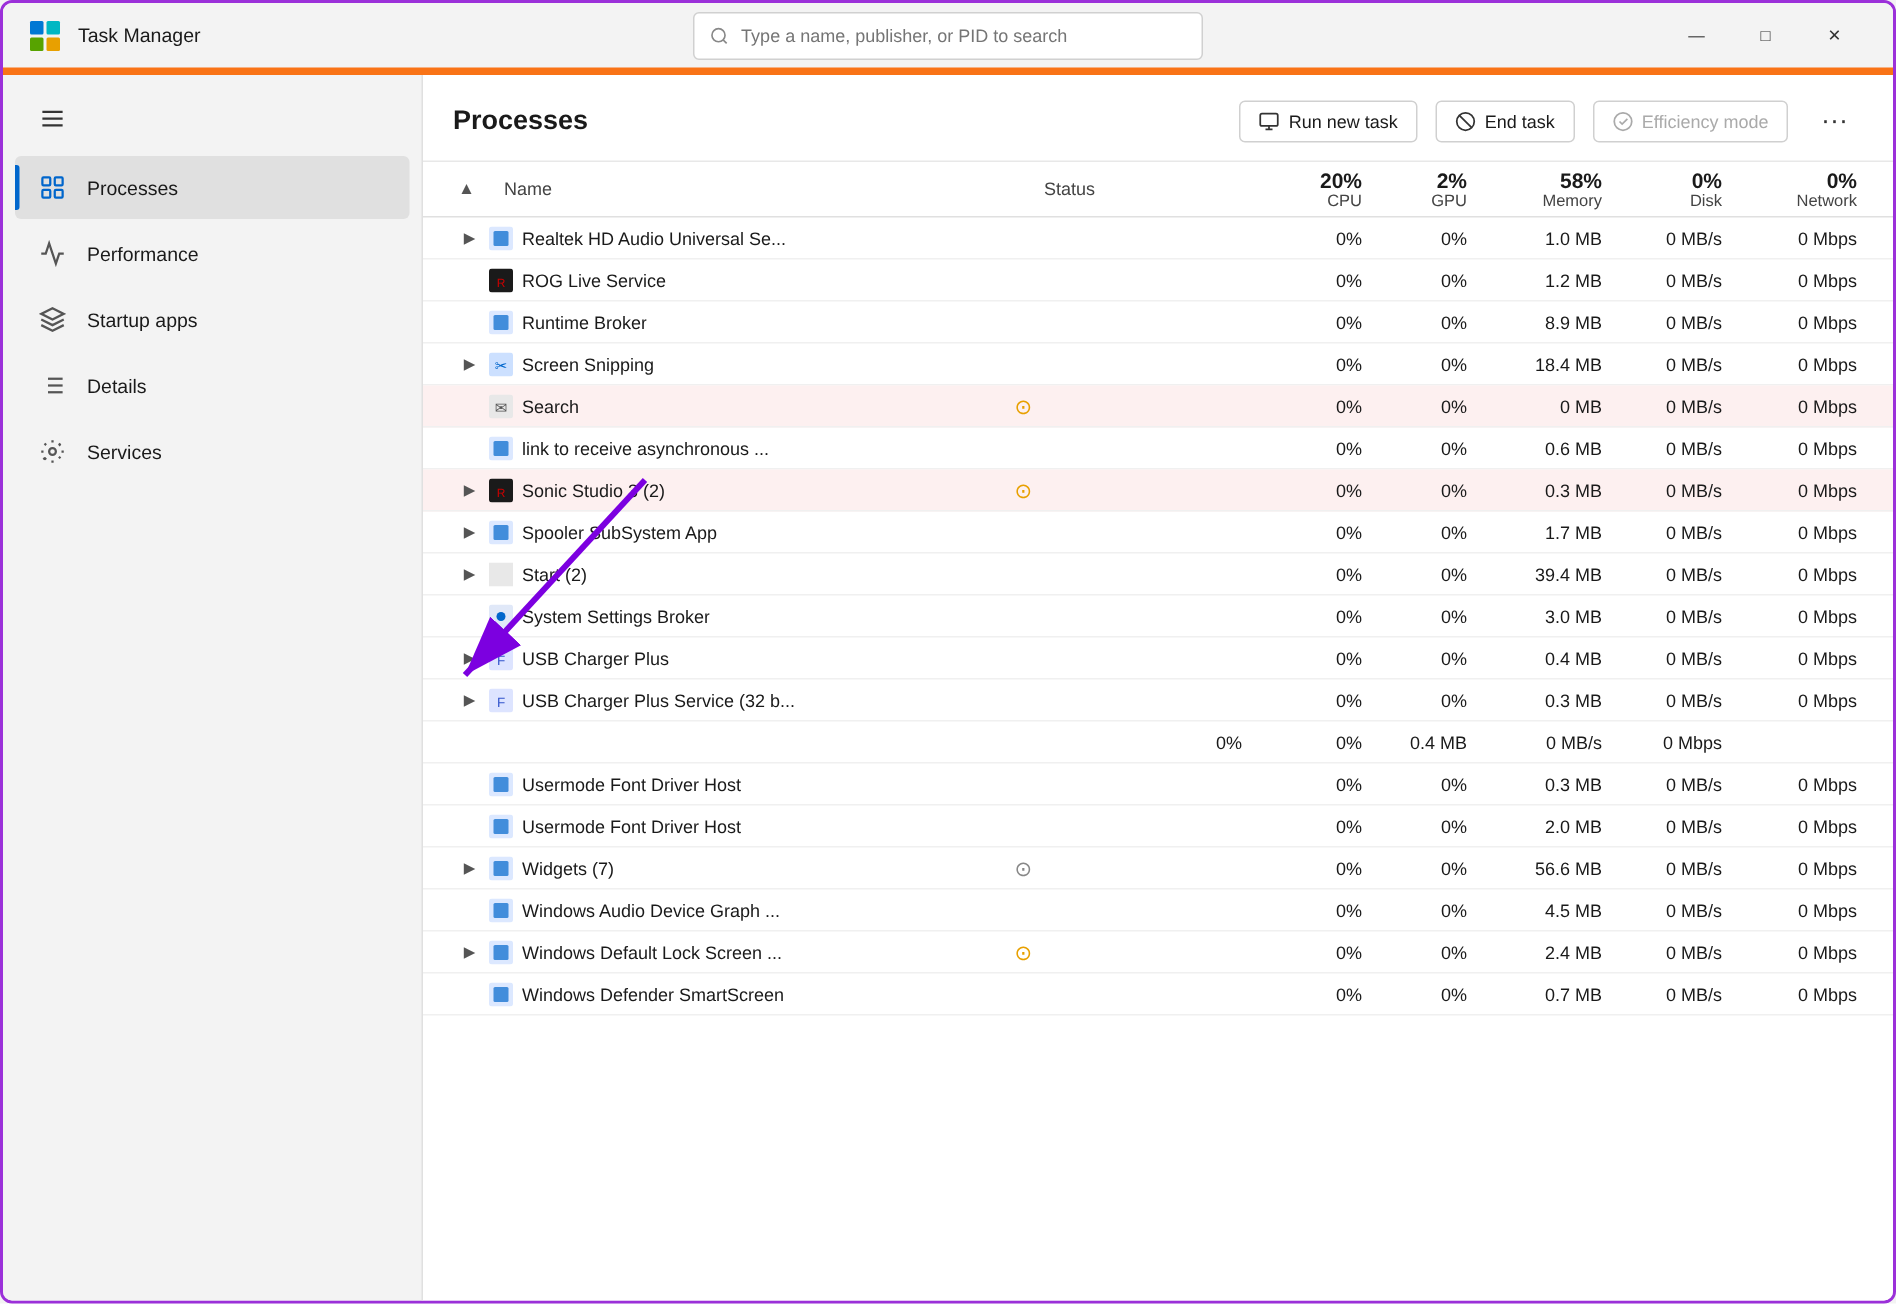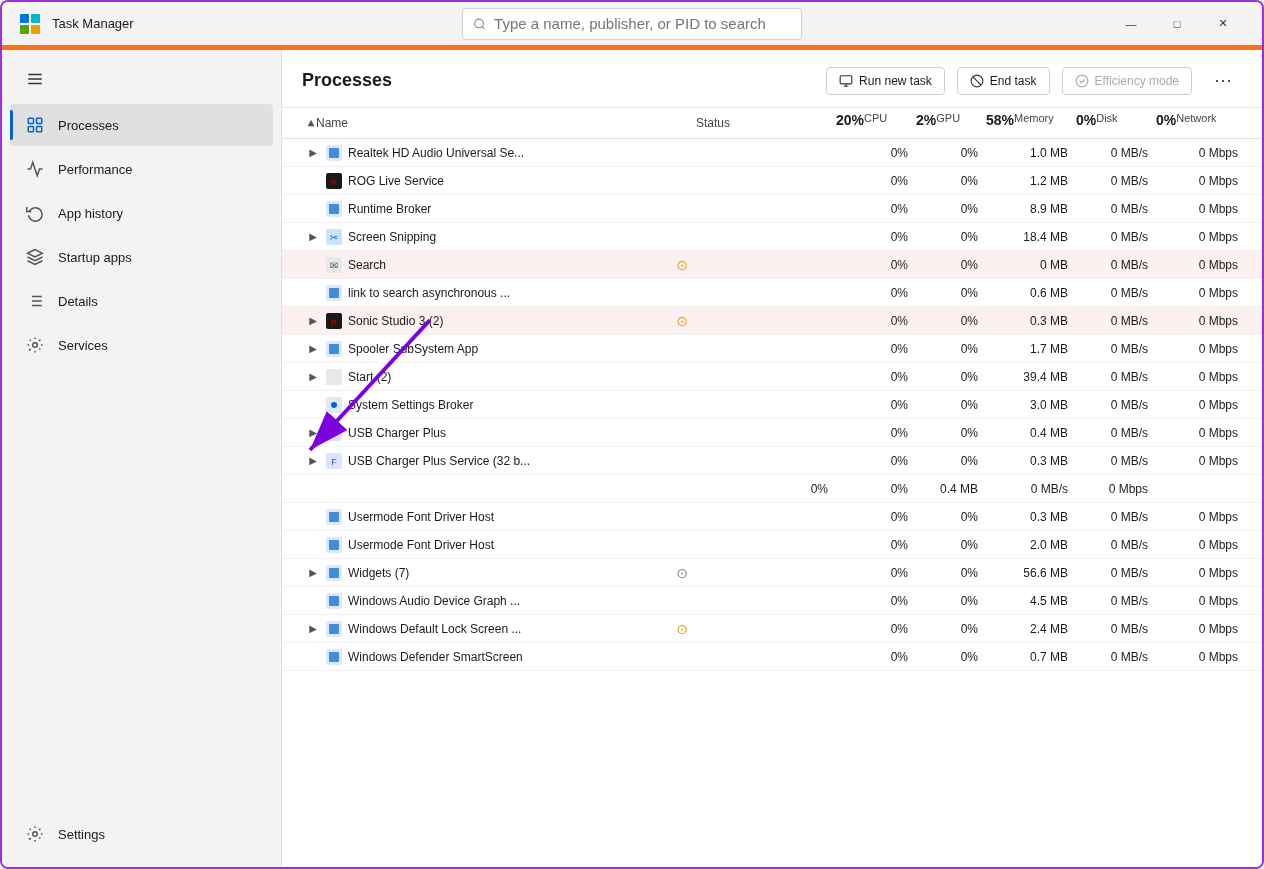--- a/index.html
+++ b/index.html
@@ -51,21 +51,21 @@
       border: 1px solid #d0d0d0;
       border-radius: 4px;
       display: flex;
       align-items: center;
       padding: 0 10px;
       gap: 8px;
     }
     .search-bar input {
       border: none;
       outline: none;
-      font-size: 15px;
+      font-size: 12px;
       color: #000000;
       background: transparent;
       width: 100%;
     }
     .window-controls {
       margin-left: auto;
       display: flex;
       gap: 0;
     }
     .win-btn {
@@ -206,26 +206,27 @@
     }
     .col-sort-btn {
       padding: 8px 4px;
       display: flex;
       align-items: center;
       justify-content: flex-end;
       font-size: 12px;
       color: #444;
       cursor: pointer;
       user-select: none;
-      gap: 0;
+      gap: 20px;
     }
     .col-sort-btn.left { justify-content: flex-start; }
     .col-cpu {
       display: flex;
-      flex-direction: row;
+      flex-direction: column;
+      align-items: flex-end;
       padding: 4px 4px 4px 4px;
     }
     .col-pct { font-size: 14px; font-weight: 600; color: #1a1a1a; }
     .col-label { font-size: 11px; color: #444; }
 
     .table-row {
       display: grid;
       grid-template-columns: 1fr 140px 80px 70px 90px 80px 90px;
       padding: 0 20px;
       border-bottom: 1px solid #f0f0f0;
@@ -345,29 +346,20 @@
 
     <div class="sidebar-item">
       <div class="sidebar-icon">
         <svg width="18" height="18" viewBox="0 0 24 24" fill="none" stroke="#555" stroke-width="2">
           <polyline points="22,12 18,12 15,21 9,3 6,12 2,12"></polyline>
         </svg>
       </div>
       <span>Performance</span>
     </div>
 
-    <div class="sidebar-item">
-      <div class="sidebar-icon">
-        <svg width="18" height="18" viewBox="0 0 24 24" fill="none" stroke="#555" stroke-width="2">
-          <polyline points="1,4 1,10 7,10"></polyline>
-          <path d="M3.51 15a9 9 0 1 0 .49-4.14"></path>
-        </svg>
-      </div>
-      <span>App history</span>
-    </div>
 
     <div class="sidebar-item">
       <div class="sidebar-icon">
         <svg width="18" height="18" viewBox="0 0 24 24" fill="none" stroke="#555" stroke-width="2">
           <path d="M12 2L2 7l10 5 10-5-10-5z"></path>
           <path d="M2 17l10 5 10-5"></path>
           <path d="M2 12l10 5 10-5"></path>
         </svg>
       </div>
       <span>Startup apps</span>
@@ -393,29 +385,20 @@
         <svg width="18" height="18" viewBox="0 0 24 24" fill="none" stroke="#555" stroke-width="2">
           <circle cx="12" cy="12" r="3"></circle>
           <path d="M19.07 4.93l-1.41 1.41M5.34 17.66l-1.41 1.41M12 2v2M12 20v2M4.93 4.93l1.41 1.41M17.66 18.07l1.41-1.41M2 12h2M20 12h2M4.93 19.07l1.41-1.41M17.66 5.34l1.41 1.41"></path>
         </svg>
       </div>
       <span>Services</span>
     </div>
 
     <div class="sidebar-spacer"></div>
 
-    <div class="sidebar-item sidebar-settings">
-      <div class="sidebar-icon">
-        <svg width="18" height="18" viewBox="0 0 24 24" fill="none" stroke="#555" stroke-width="2">
-          <circle cx="12" cy="12" r="3"></circle>
-          <path d="M19.07 4.93l-1.41 1.41M5.34 17.66l-1.41 1.41M12 2v2M12 20v2M4.93 4.93l1.41 1.41M17.66 18.07l1.41-1.41M2 12h2M20 12h2M4.93 19.07l1.41-1.41M17.66 5.34l1.41 1.41"></path>
-        </svg>
-      </div>
-      <span>Settings</span>
-    </div>
   </div>
 
   <div class="content-area">
 
     <div class="content-header">
       <span class="content-title">Processes</span>
       <button class="header-btn">
         <svg width="14" height="14" viewBox="0 0 24 24" fill="none" stroke="#333" stroke-width="2">
           <rect x="2" y="3" width="20" height="14" rx="2" ry="2"></rect>
           <line x1="8" y1="21" x2="16" y2="21"></line>
@@ -572,21 +555,21 @@
   </div>
           <div class="table-row">
     <div class="cell left name-cell">
       <div class="expand-btn"></div>
       <div class="row-icon">
                 <svg width="16" height="16" viewBox="0 0 16 16">
                   <rect width="16" height="16" rx="2" fill="#dce8ff"></rect>
                   <rect x="3" y="3" width="10" height="10" rx="1" fill="#0066cc" opacity="0.7"></rect>
                 </svg>
               </div>
-      <span class="row-name">link to search asynchronous ...</span>
+      <span class="row-name">link to receive asynchronous ...</span>
 
     </div>
     <div class="cell left"></div>
     <div class="cell">0%</div>
     <div class="cell">0%</div>
     <div class="cell">0.6 MB</div>
     <div class="cell">0 MB/s</div>
     <div class="cell">0 Mbps</div>
   </div>
           <div class="table-row highlighted">

